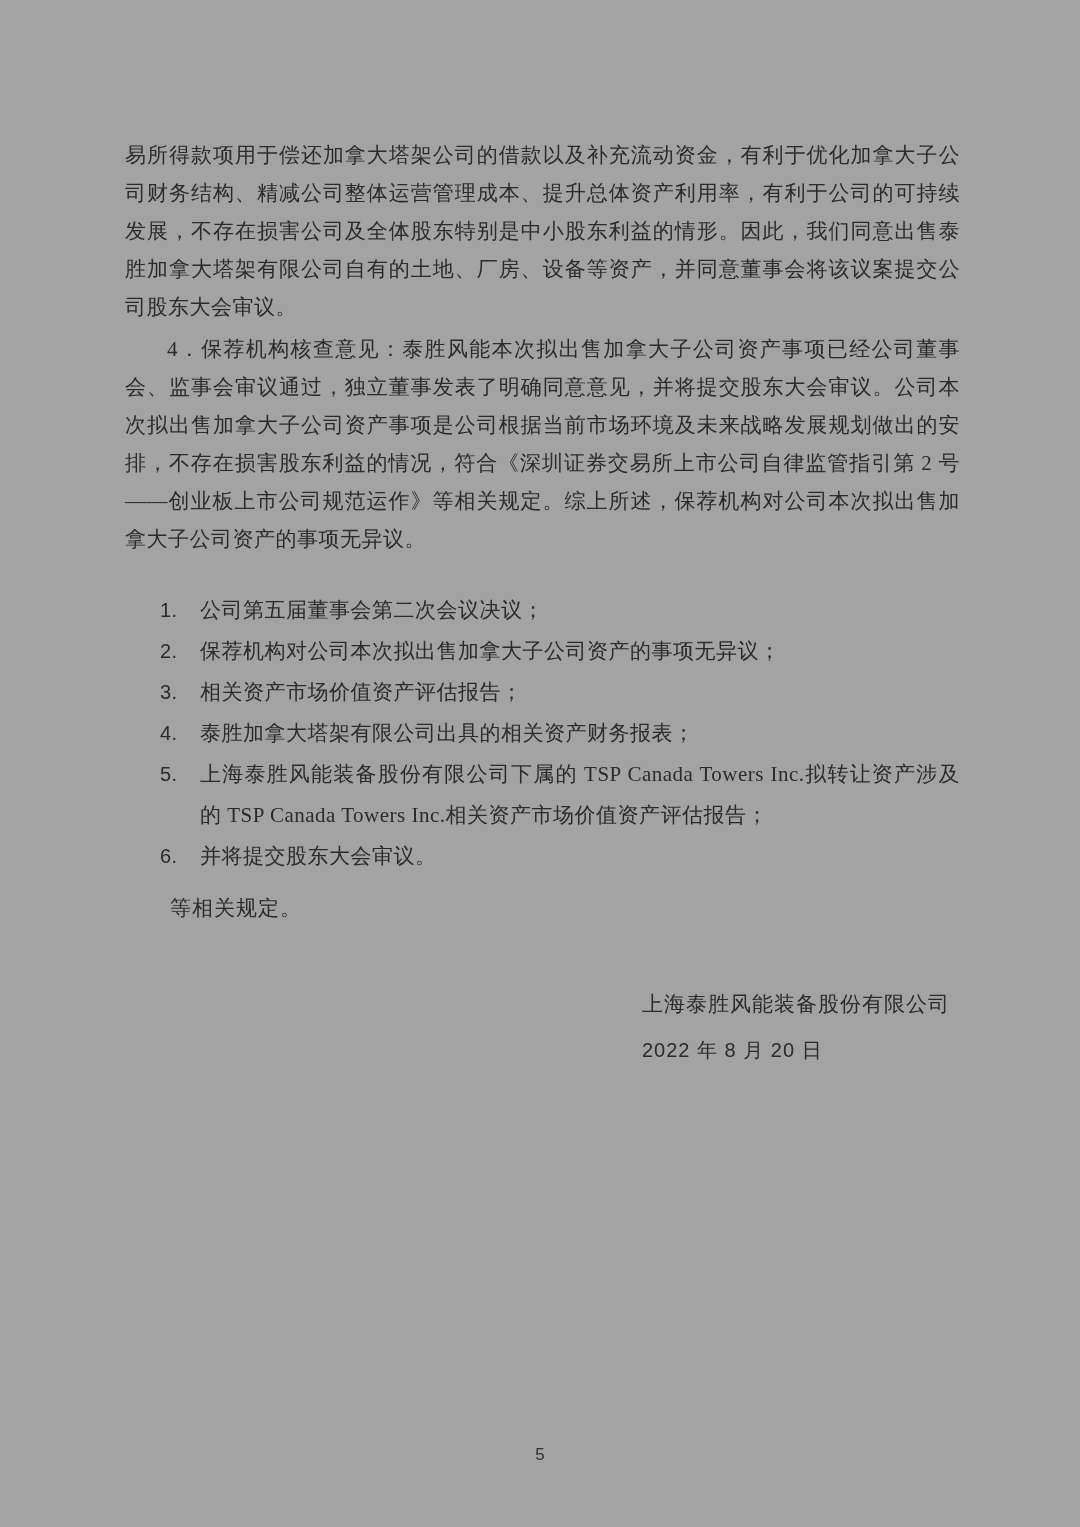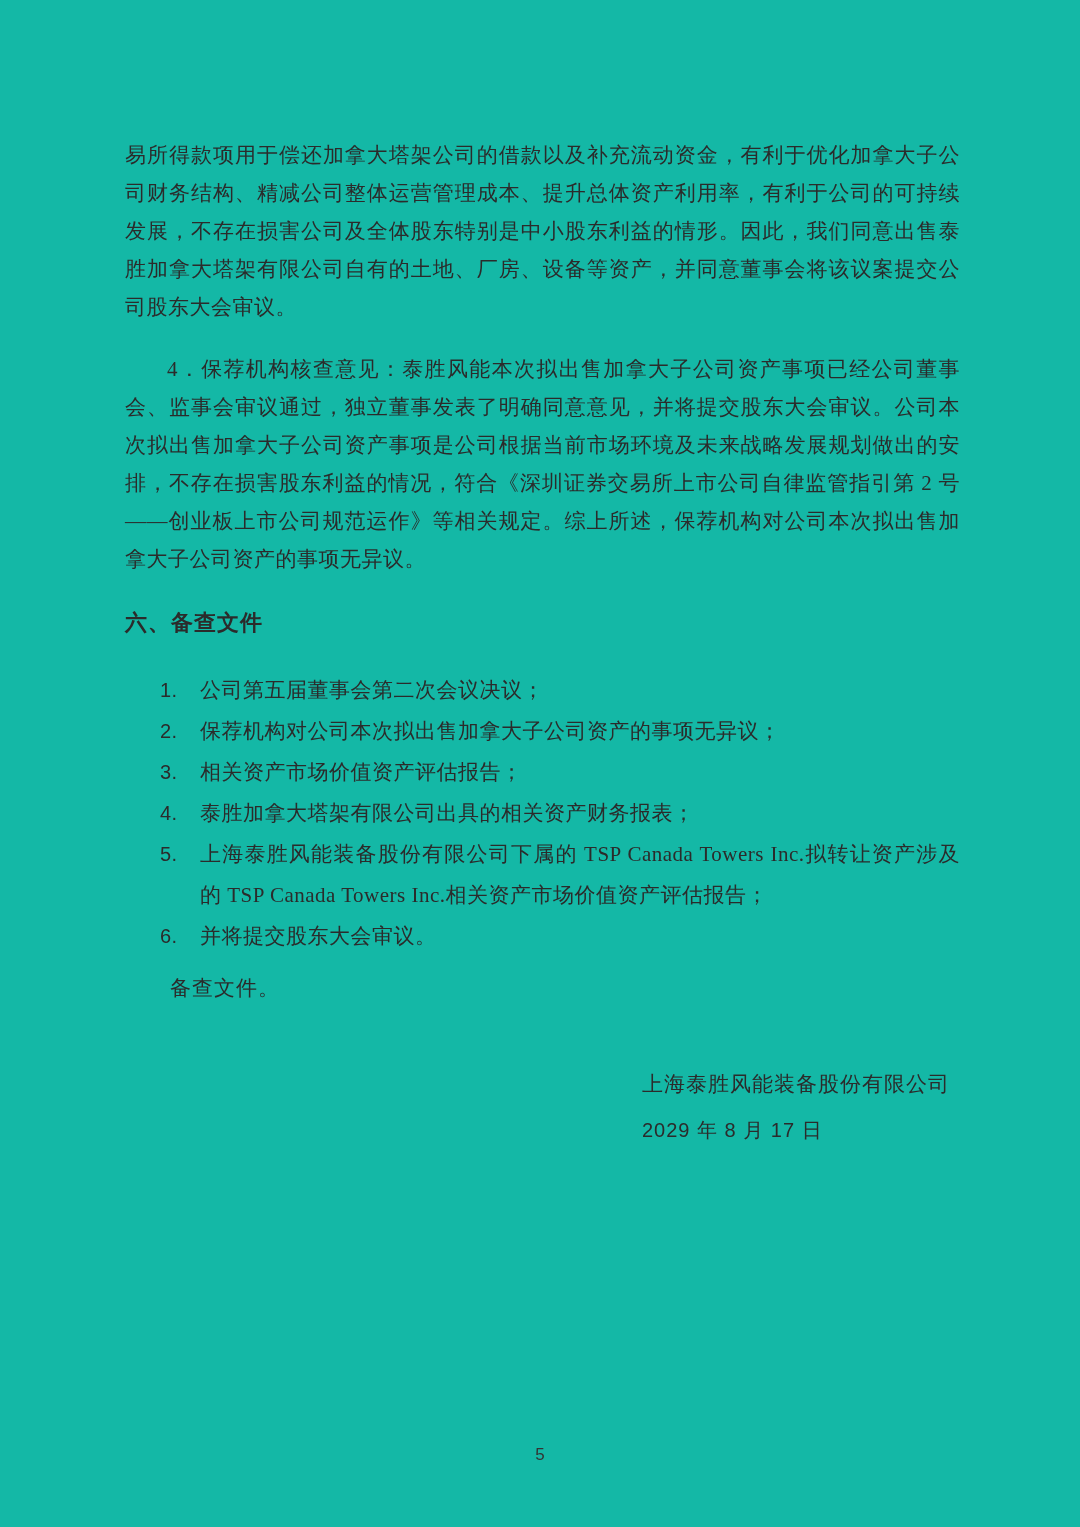--- a/index.html
+++ b/index.html
@@ -5,42 +5,42 @@
   html, body {
     margin: 0;
     padding: 0;
     background: #e8e8e8;
   }
   .page {
     position: relative;
     width: 1080px;
     height: 1527px;
     margin: 0 auto;
-    background: #14b8a6;
+    background: #a3a3a3;
     font-family: "Liberation Serif", "DejaVu Serif", serif;
     color: #2b2b2b;
     overflow: hidden;
   }
   .content {
     position: absolute;
     left: 125px;
     right: 120px;
     top: 136px;
   }
   p.body {
     margin: 0;
     font-size: 21px;
     line-height: 38px;
     text-align: justify;
     text-justify: inter-character;
     letter-spacing: 0.5px;
   }
   p.body.indent-2em {
     text-indent: 2em;
-    margin-top: 24px;
+    margin-top: 4px;
   }
   h2.section-heading {
     margin: 30px 0 0 0;
     font-size: 22px;
     font-weight: bold;
     letter-spacing: 1px;
   }
   .doc-list {
     margin-top: 32px;
   }
@@ -99,21 +99,20 @@
 </head>
 <body>
 
 <div class="page">
   <div class="content">
 
     <p class="body">易所得款项用于偿还加拿大塔架公司的借款以及补充流动资金，有利于优化加拿大子公司财务结构、精减公司整体运营管理成本、提升总体资产利用率，有利于公司的可持续发展，不存在损害公司及全体股东特别是中小股东利益的情形。因此，我们同意出售泰胜加拿大塔架有限公司自有的土地、厂房、设备等资产，并同意董事会将该议案提交公司股东大会审议。</p>
 
     <p class="body indent-2em">4．保荐机构核查意见：泰胜风能本次拟出售加拿大子公司资产事项已经公司董事会、监事会审议通过，独立董事发表了明确同意意见，并将提交股东大会审议。公司本次拟出售加拿大子公司资产事项是公司根据当前市场环境及未来战略发展规划做出的安排，不存在损害股东利益的情况，符合《深圳证券交易所上市公司自律监管指引第 2 号——创业板上市公司规范运作》等相关规定。综上所述，保荐机构对公司本次拟出售加拿大子公司资产的事项无异议。</p>
 
-    <h2 class="section-heading">六、备查文件</h2>
 
     <div class="doc-list">
       <div class="row">
         <span class="num">1.</span>
         <span class="txt">公司第五届董事会第二次会议决议；</span>
       </div>
       <div class="row">
         <span class="num">2.</span>
         <span class="txt">保荐机构对公司本次拟出售加拿大子公司资产的事项无异议；</span>
       </div>
@@ -128,23 +127,23 @@
       <div class="row">
         <span class="num">5.</span>
         <span class="txt">上海泰胜风能装备股份有限公司下属的 TSP Canada Towers Inc.拟转让资产涉及的 TSP Canada Towers Inc.相关资产市场价值资产评估报告；</span>
       </div>
       <div class="row">
         <span class="num">6.</span>
         <span class="txt">并将提交股东大会审议。</span>
       </div>
     </div>
 
-    <p class="closing">备查文件。</p>
+    <p class="closing">等相关规定。</p>
 
     <div class="signature">
       <div class="company">上海泰胜风能装备股份有限公司</div>
-      <div class="date">2029 年 8 月 17 日</div>
+      <div class="date">2022 年 8 月 20 日</div>
     </div>
 
   </div>
 
   <div class="page-footer">5</div>
 </div>
 
 </body></html>

